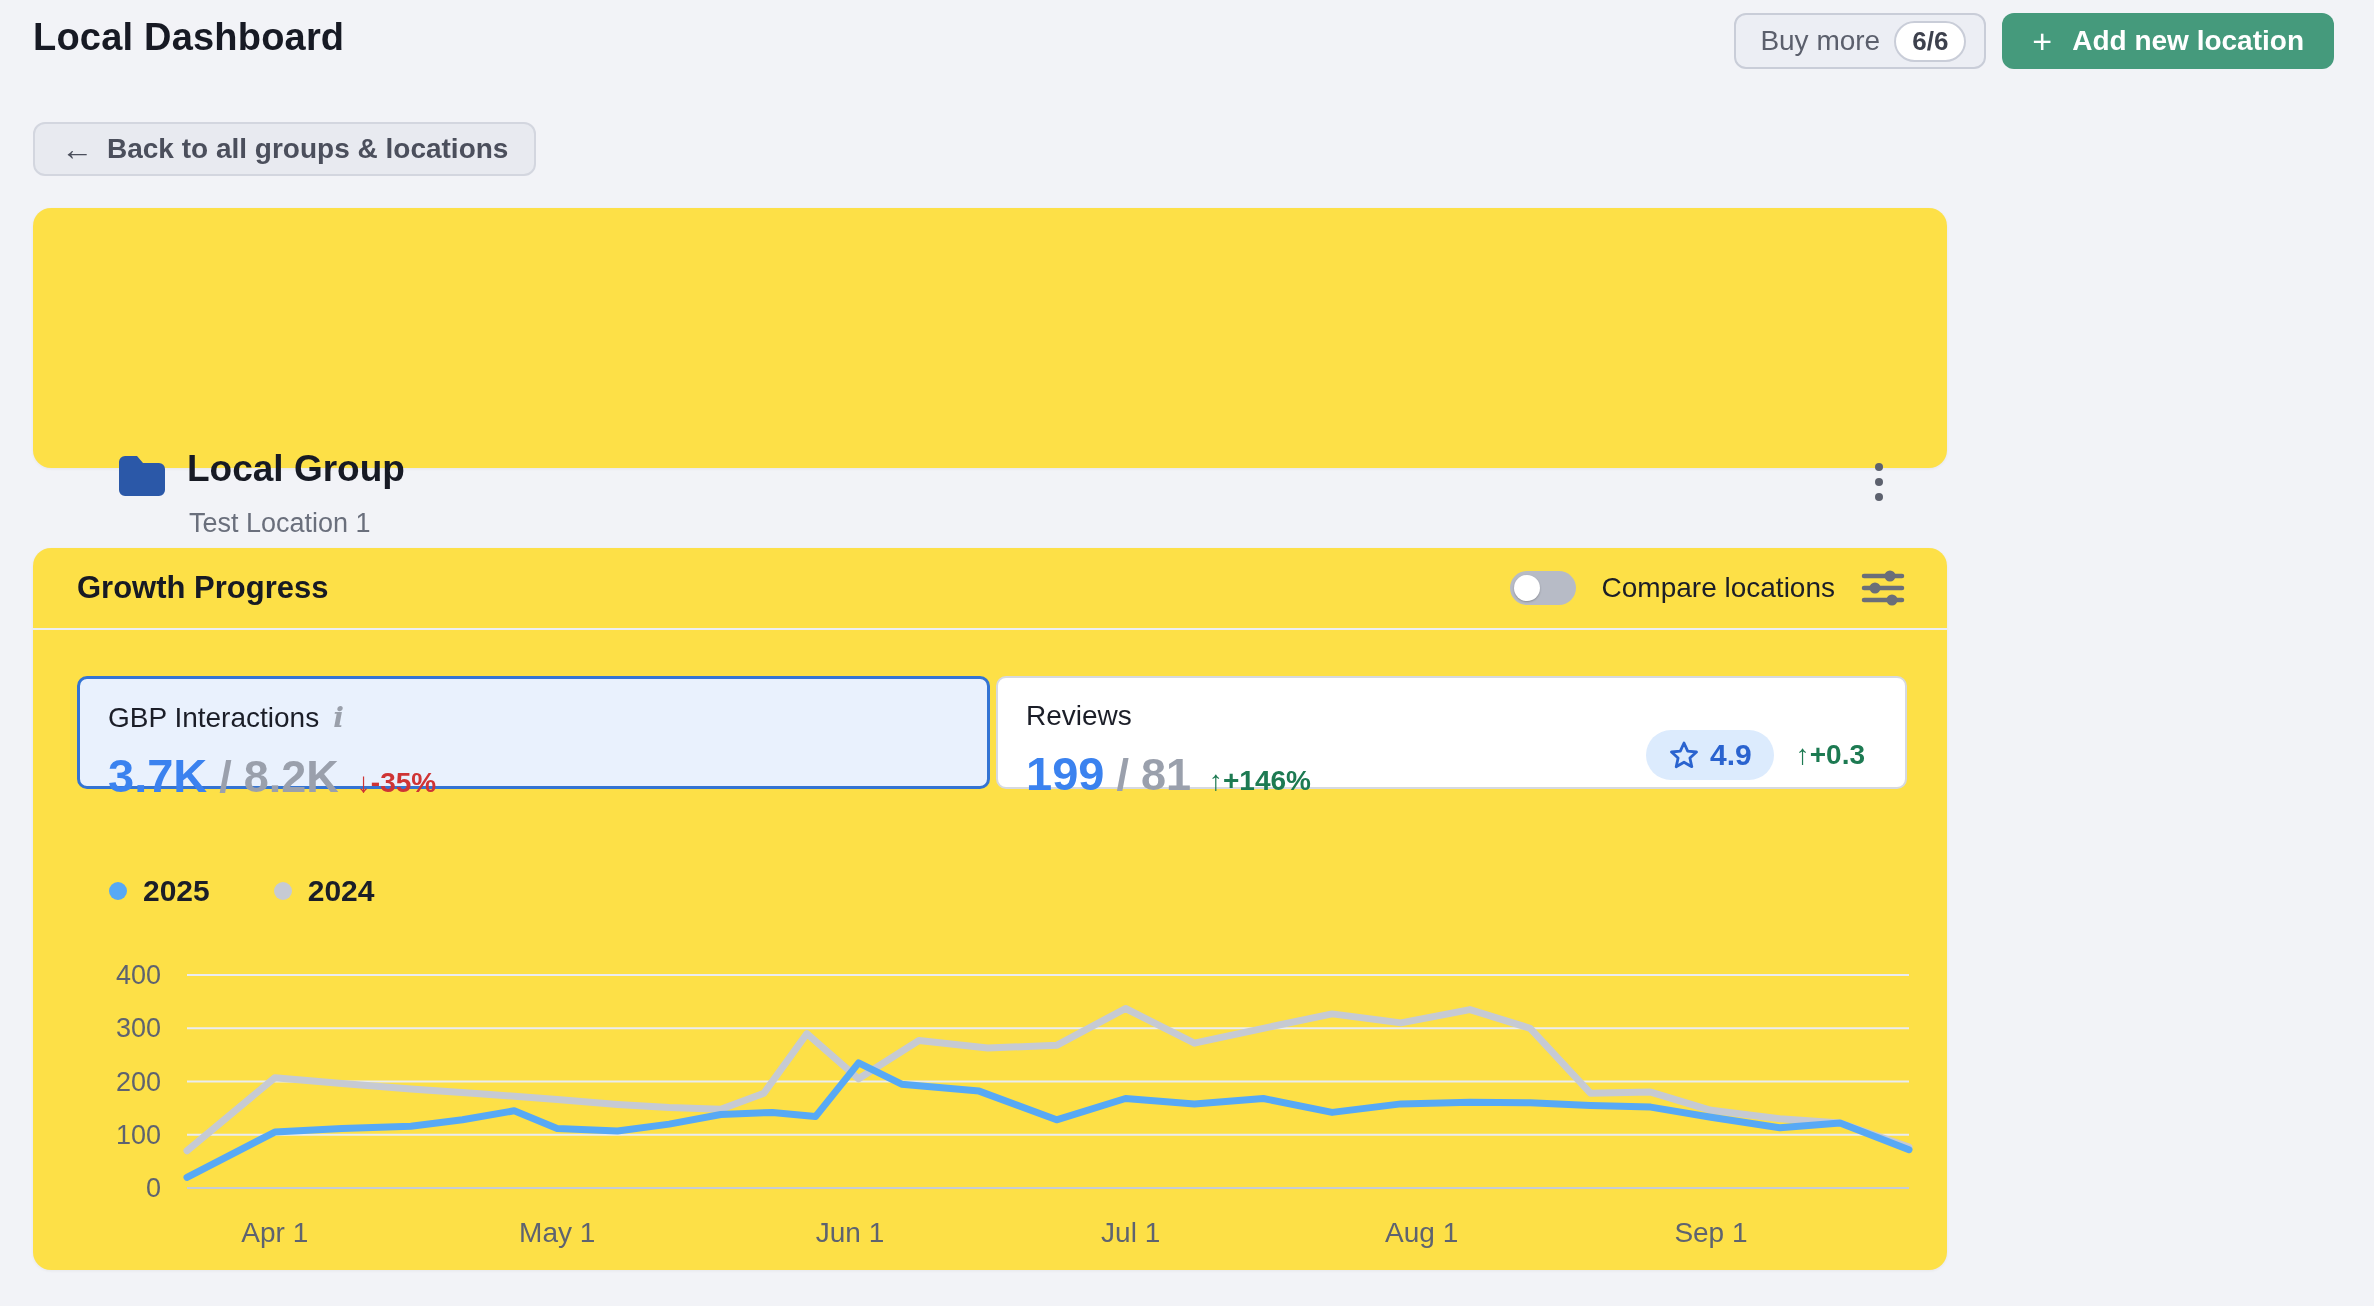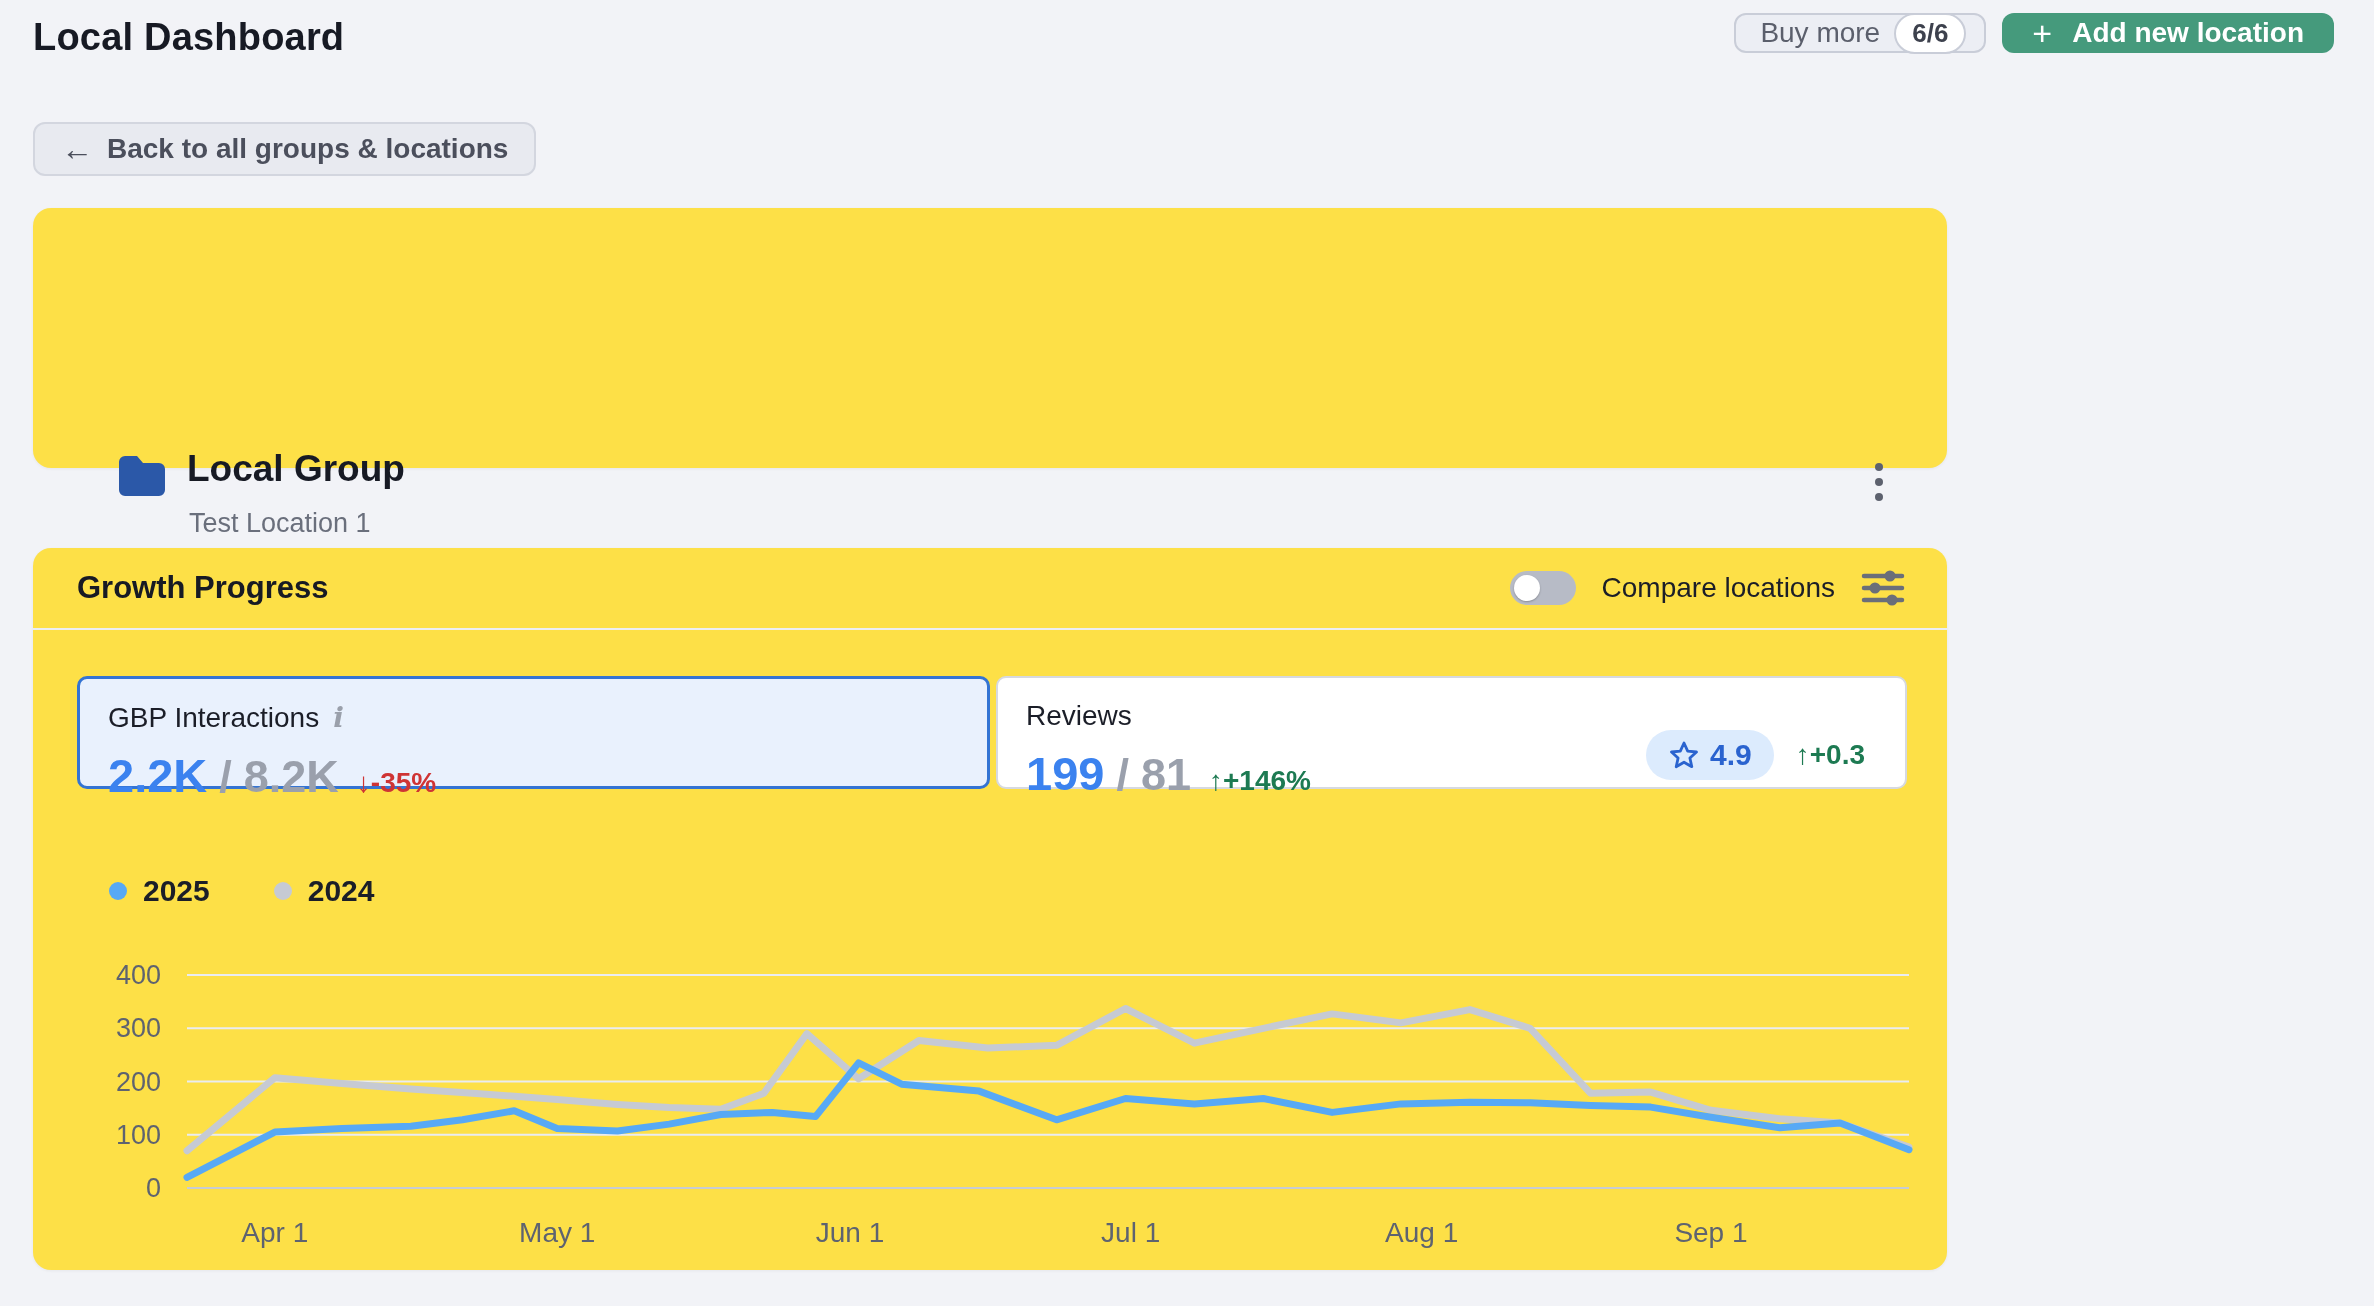--- a/index.html
+++ b/index.html
@@ -2,21 +2,21 @@
 <html><head>
 <meta charset="utf-8">
 <style>
   * { margin:0; padding:0; box-sizing:border-box; }
   body { background:#f2f3f7; font-family:"Liberation Sans", sans-serif; }
   .page { position:relative; width:2374px; height:1306px; background:#f2f3f7; overflow:hidden; }
 
   
   .page-title { position:absolute; left:33px; top:16px; font-size:38px; font-weight:bold; color:#171a24; letter-spacing:.2px; }
   .header-actions { position:absolute; right:40px; top:13px; display:flex; gap:16px; align-items:center; }
-  .btn { display:flex; align-items:center; gap:14px; height:40px; border-radius:12px; font-size:28px; cursor:pointer; }
+  .btn { display:flex; align-items:center; gap:14px; height:56px; border-radius:12px; font-size:28px; cursor:pointer; }
   .btn-buy { background:#eceef4; border:2px solid #c9cdd8; color:#5b5f6c; padding:0 18px 0 24px; }
   .quota-pill { background:#ffffff; border:2px solid #c9cdd8; border-radius:999px; padding:3px 16px; font-size:26px; color:#3d414d; font-weight:bold; }
   .btn-green { background:#459a7c; color:#ffffff; padding:0 30px; font-weight:bold; border:none; }
   .btn-green .plus { font-size:34px; font-weight:normal; margin-right:6px; line-height:1; }
 
   .btn-back { position:absolute; left:33px; top:122px; background:#e8eaf0; border:2px solid #d3d6df; color:#4b4f5c; padding:0 26px; height:54px; font-weight:bold; }
   .btn-back .arrow { font-size:32px; font-weight:normal; }
 
   
   .card { position:absolute; left:33px; width:1914px; background:#fde047; border-radius:18px; box-shadow:0 1px 3px rgba(30,34,48,.06); }
@@ -143,21 +143,21 @@
       </div>
     </div>
 
     <div class="tiles">
       <div class="tile tile-selected">
         <div class="tile-label-row">
           <span>GBP Interactions</span>
           <span class="info-i">i</span>
         </div>
         <div class="tile-values">
-          <span class="val-current">2.2K</span>
+          <span class="val-current">3.7K</span>
           <span class="val-sep">/</span>
           <span class="val-prev">8.2K</span>
           <span class="delta-down">↓-35%</span>
         </div>
       </div>
 
       <div class="tile tile-plain">
         <div class="tile-label-row">
           <span>Reviews</span>
         </div>

